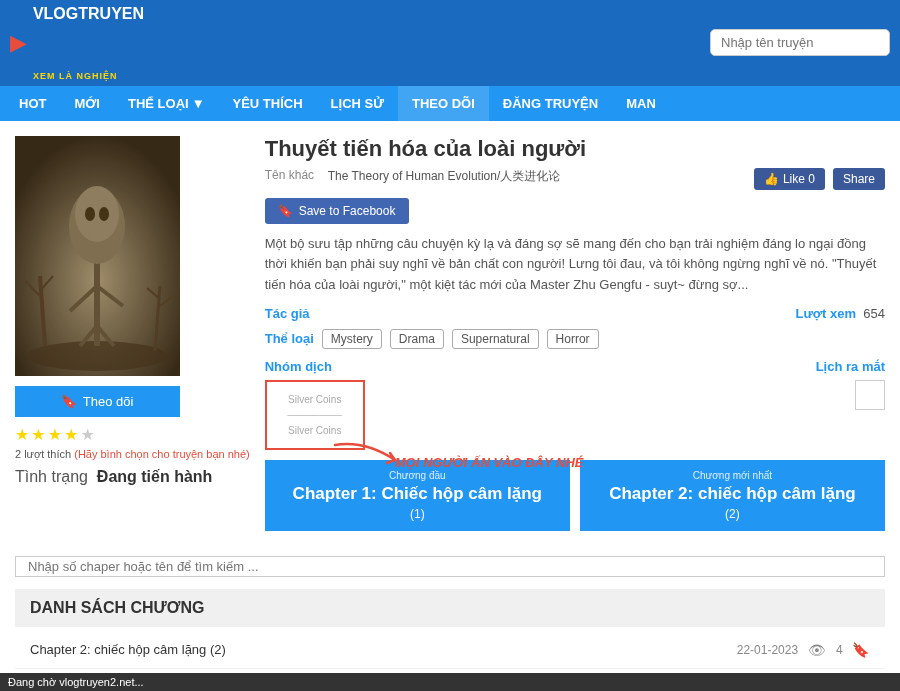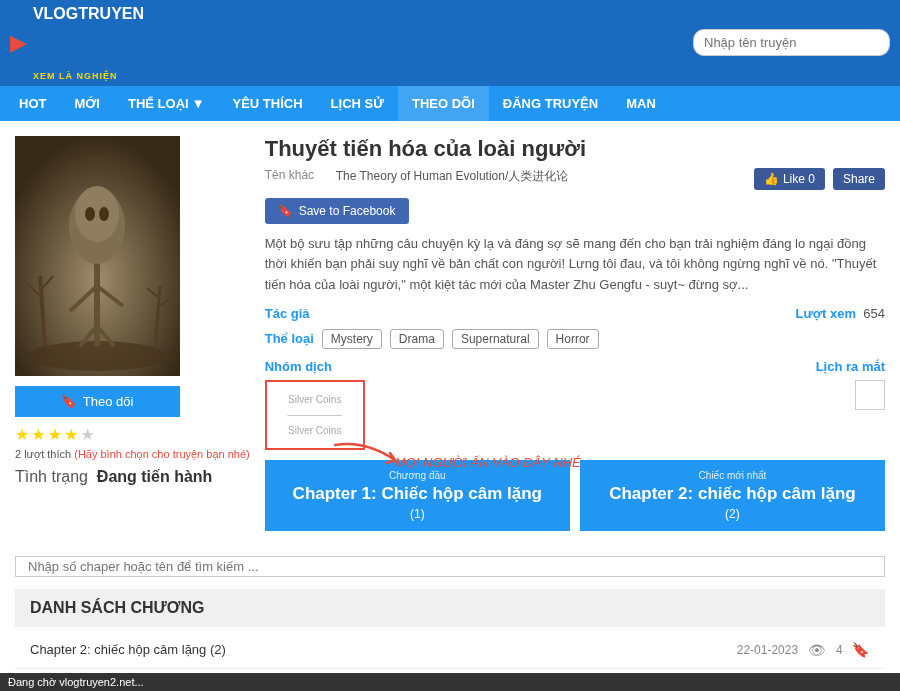--- a/index.html
+++ b/index.html
@@ -30,24 +30,24 @@
       font-weight: bold;
       letter-spacing: 1px;
       margin-top: 48px;
     }
     .logo-icon {
       color: #e74c3c;
       font-size: 22px;
     }
     .search-input {
       border: 1px solid #ccc;
-      border-radius: 11px;
+      border-radius: 5px;
       padding: 5px 10px;
       font-size: 13px;
-      width: 197px;
+      width: 180px;
       color: #999;
     }
 
     
     .nav-bar {
       background: #2196F3;
       display: flex;
       align-items: center;
       padding: 0 5px;
     }
@@ -120,21 +120,21 @@
     .manga-info { flex: 1; }
     .manga-title {
       font-size: 22px;
       font-weight: bold;
       color: #333;
       margin-bottom: 6px;
     }
     .alt-name-row {
       display: flex;
       align-items: flex-start;
-      gap: 16px;
+      gap: 8px;
       margin-bottom: 8px;
       font-size: 12px;
     }
     .alt-label { color: #888; min-width: 55px; }
     .alt-val { color: #555; flex: 1; }
     .fb-row {
       display: flex;
       gap: 8px;
       margin-bottom: 8px;
     }
@@ -446,39 +446,39 @@
             <div class="silver-coins-box">
               <div class="silver-coins-label">Silver Coins</div>
               <div style="font-size:11px;color:#bbb;margin:4px 0;">───────</div>
               <div class="silver-coins-label">Silver Coins</div>
             </div>
             
             <div style="position:absolute; left: 60px; top: 55px;">
               <svg width="120" height="60">
                 <path d="M 10 10 Q 40 5 70 25 L 65 18 M 70 25 L 62 28" stroke="#e74c3c" stroke-width="2.5" fill="none" stroke-linecap="round" stroke-linejoin="round"></path>
               </svg>
-              <div style="position:absolute;top:20px;left:70px;color:#e74c3c;font-size:13px;font-weight:normal;font-style:italic;white-space:nowrap;">MỌI NGƯỜI ẤN VÀO ĐÂY NHÉ</div>
+              <div style="position:absolute;top:20px;left:70px;color:#e74c3c;font-size:13px;font-weight:bold;font-style:italic;white-space:nowrap;">MỌI NGƯỜI ẤN VÀO ĐÂY NHÉ</div>
             </div>
           </div>
         </div>
         <div class="release-section">
           <span class="meta-label">Lịch ra mắt</span>
           <div class="release-box" style="margin-top:6px;"></div>
         </div>
       </div>
 
       <div class="chapter-btns">
         <button class="chapter-btn">
           <div class="chapter-btn-label">Chương đầu</div>
           <div class="chapter-btn-title">Chapter 1: Chiếc hộp câm lặng</div>
           <div class="chapter-btn-num">(1)</div>
         </button>
         <div class="chapter-gap"></div>
         <button class="chapter-btn">
-          <div class="chapter-btn-label">Chiếc mới nhất</div>
+          <div class="chapter-btn-label">Chương mới nhất</div>
           <div class="chapter-btn-title">Chapter 2: chiếc hộp câm lặng</div>
           <div class="chapter-btn-num">(2)</div>
         </button>
       </div>
     </div>
   </div>
 
   
   <input class="search-chap" type="text" placeholder="Nhập số chaper hoặc tên để tìm kiếm ..." style="">
 

